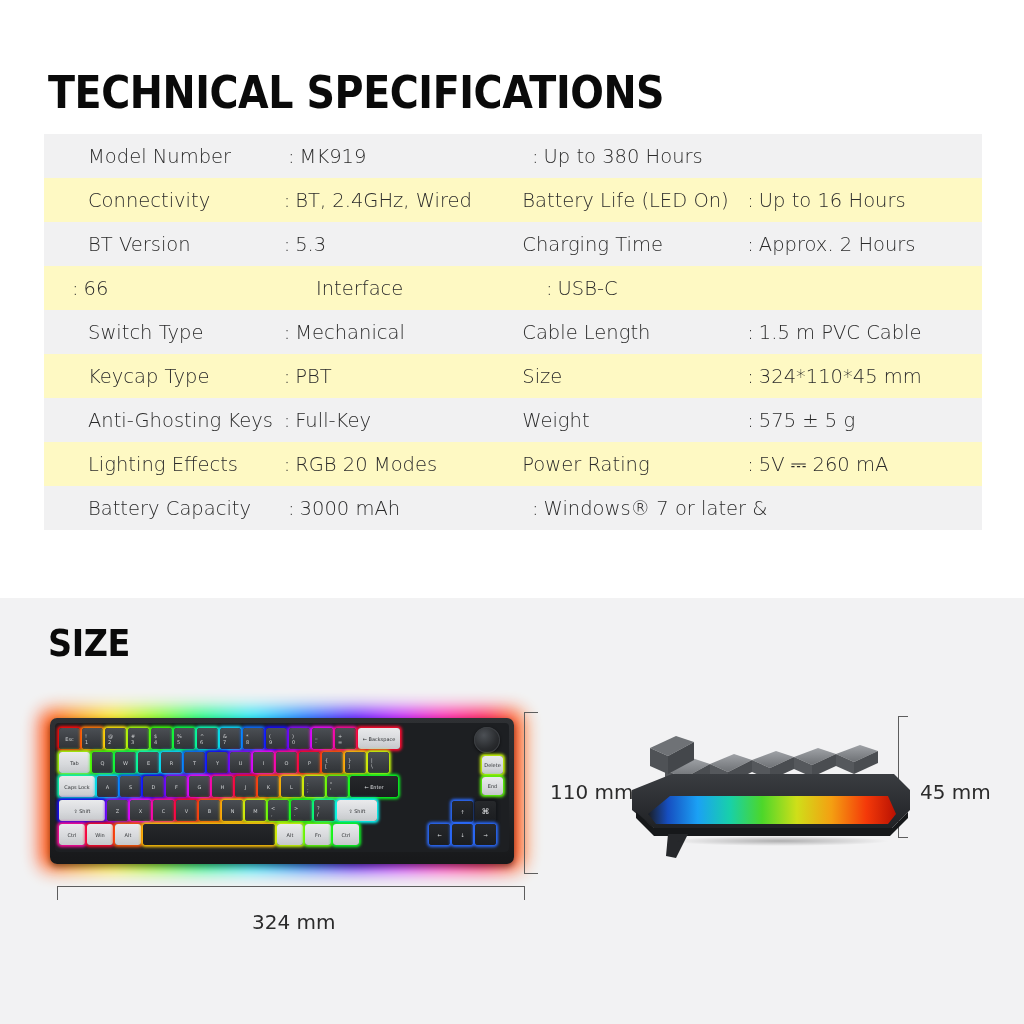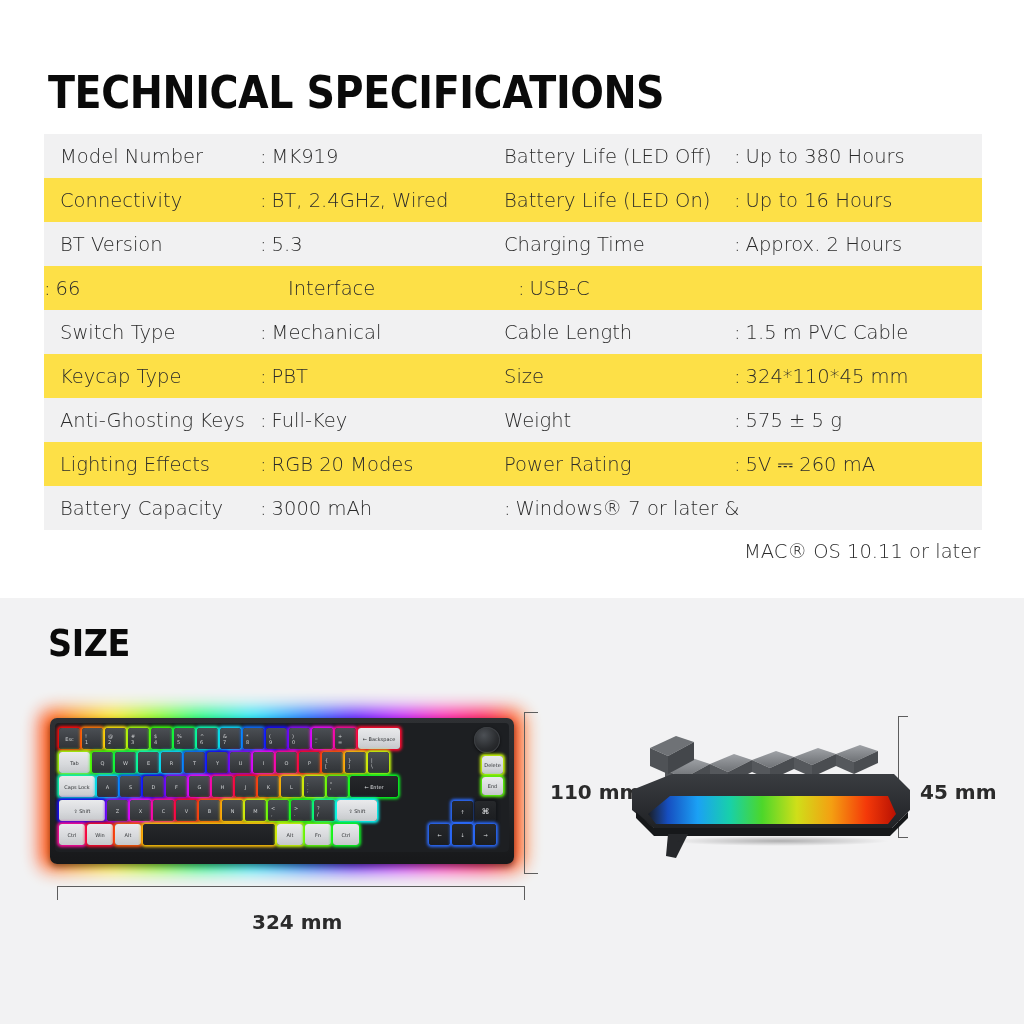--- a/index.html
+++ b/index.html
@@ -32,23 +32,24 @@
     position: absolute;
     left: 44px; top: 134px;
     width: 938px;
   }
   .spec-row {
     position: relative;
     display: flex;
     width: 100%;
     height: 44px;
     align-items: center;
+    padding-left: 28px;
   }
   .spec-row.alt { background: #f1f1f2; }
-  .spec-row.plain { background: #fde047; }
+  .spec-row.plain { background: #fef9c3; }
 
   .cell {
     display: flex;
     align-items: center;
     height: 44px;
     font-size: 19.5px;
     color: #2b2b2b;
     white-space: nowrap;
     font-family: "DejaVu Sans", sans-serif;
     font-weight: 300;
@@ -149,21 +150,21 @@
     position: absolute;
     border-top: 1.4px solid #5d5d5d;
     border-left: 1.4px solid #5d5d5d;
     border-right: 1.4px solid #5d5d5d;
   }
   .dim-label {
     position: absolute;
     font-size: 20px;
     color: #2b2b2b;
     font-family: "DejaVu Sans", sans-serif;
-    font-weight: 700;
+    font-weight: 400;
     white-space: nowrap;
   }
 
   
   .kb-side-wrap { position: absolute; left: 610px; top: 120px; width: 320px; height: 150px; }
   .kb-side-shadow {
     position: absolute; left: 60px; top: 118px; width: 220px; height: 10px;
     background: radial-gradient(ellipse at center, rgba(0,0,0,.28) 0%, rgba(0,0,0,0) 70%);
   }
 </style>
@@ -177,23 +178,20 @@
 
     <div class="spec-table" id="spec-table">
         <div class="spec-row alt">
           <div class="cell cL-label">
             <span>Model Number</span>
           </div>
           <div class="cell cL-value">
             <span class="colon">:</span>
             <span>MK919</span>
           </div>
-          <div class="cell cR-label">
-            <span>Battery Life (LED Off)</span>
-          </div>
           <div class="cell cR-value">
             <span class="colon">:</span>
             <span>Up to 380 Hours</span>
           </div>
         </div>
         <div class="spec-row plain">
           <div class="cell cL-label">
             <span>Connectivity</span>
           </div>
           <div class="cell cL-value">
@@ -306,25 +304,20 @@
             <span>Battery Capacity</span>
           </div>
           <div class="cell cL-value">
             <span class="colon">:</span>
             <span>3000 mAh</span>
           </div>
           <div class="cell cR-value">
             <span class="colon">:</span>
             <span>Windows® 7 or later &amp;</span>
           </div>
-        </div>
-        <div class="cont-row">
-          <div class="cont-spacer"></div>
-          <div class="cont-indent"></div>
-          <div class="cell cR-value" style="padding-left: 10px;">MAC® OS 10.11 or later</div>
         </div>
       </div>
   </div>
 
   <div class="size-section">
     <div id="size-title">SIZE</div>
 
     <div class="kb-top-wrap">
       <div class="kb-glow"></div>
       <div class="kb-body">

